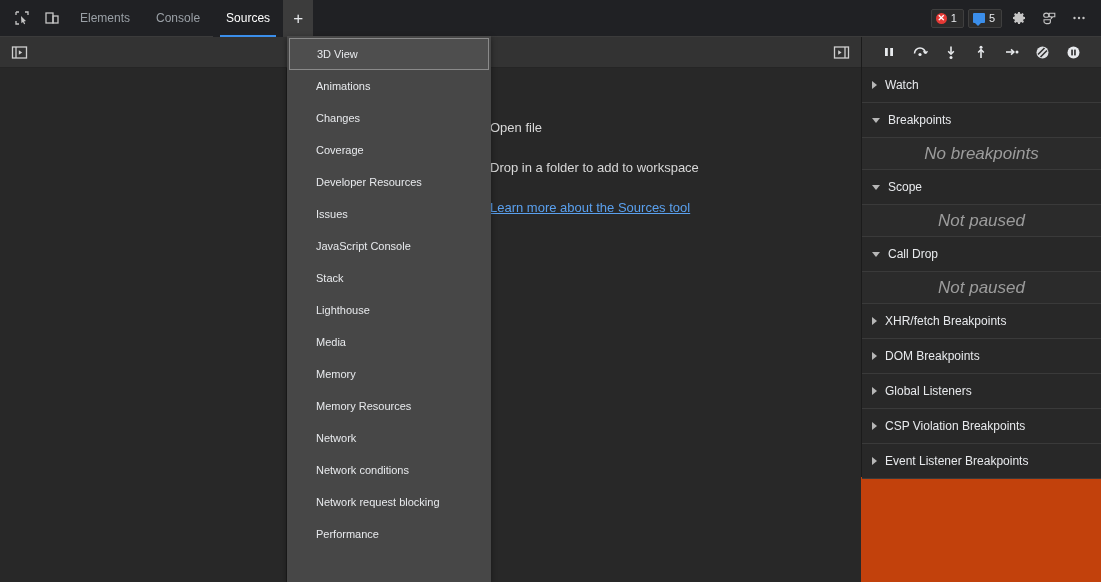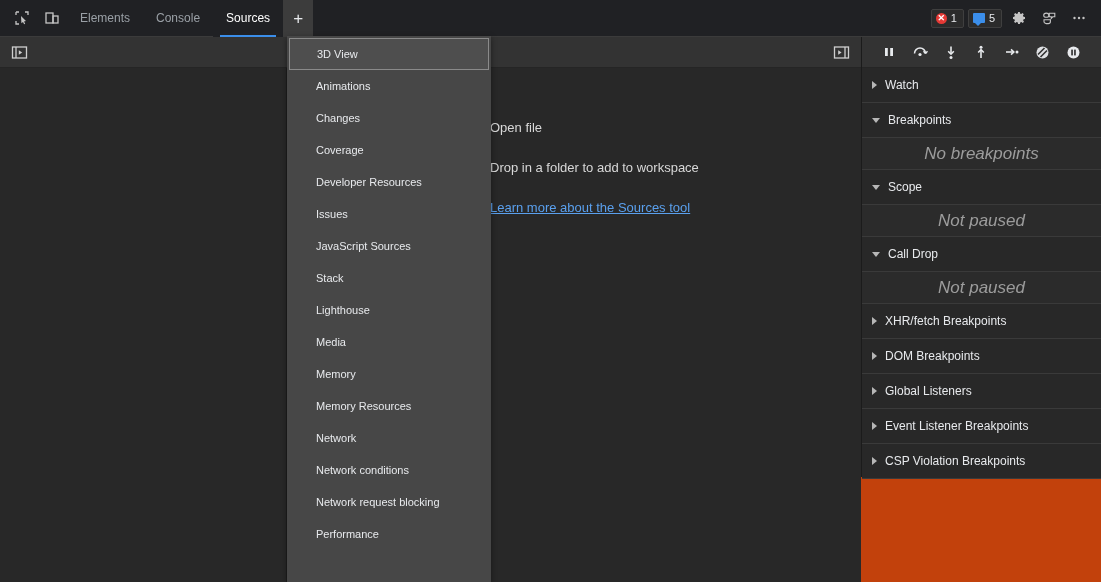--- a/index.html
+++ b/index.html
@@ -377,26 +377,26 @@
       <span>DOM Breakpoints</span>
     </div>
 
     <div class="section-head">
       <span class="tri closed"></span>
       <span>Global Listeners</span>
     </div>
 
     <div class="section-head">
       <span class="tri closed"></span>
+      <span>CSP Violation Breakpoints</span>
+    </div>
+
+    <div class="section-head">
+      <span class="tri closed"></span>
       <span>Event Listener Breakpoints</span>
-    </div>
-
-    <div class="section-head">
-      <span class="tri closed"></span>
-      <span>CSP Violation Breakpoints</span>
     </div>
   </div>
 
   <div class="menu">
     <div class="menu-item selected">
       <span>3D View</span>
     </div>
     <div class="menu-item">
       <span>Animations</span>
     </div>
@@ -406,21 +406,21 @@
     <div class="menu-item">
       <span>Coverage</span>
     </div>
     <div class="menu-item">
       <span>Developer Resources</span>
     </div>
     <div class="menu-item">
       <span>Issues</span>
     </div>
     <div class="menu-item">
-      <span>JavaScript Sources</span>
+      <span>JavaScript Console</span>
     </div>
     <div class="menu-item">
       <span>Stack</span>
     </div>
     <div class="menu-item">
       <span>Lighthouse</span>
     </div>
     <div class="menu-item">
       <span>Media</span>
     </div>

